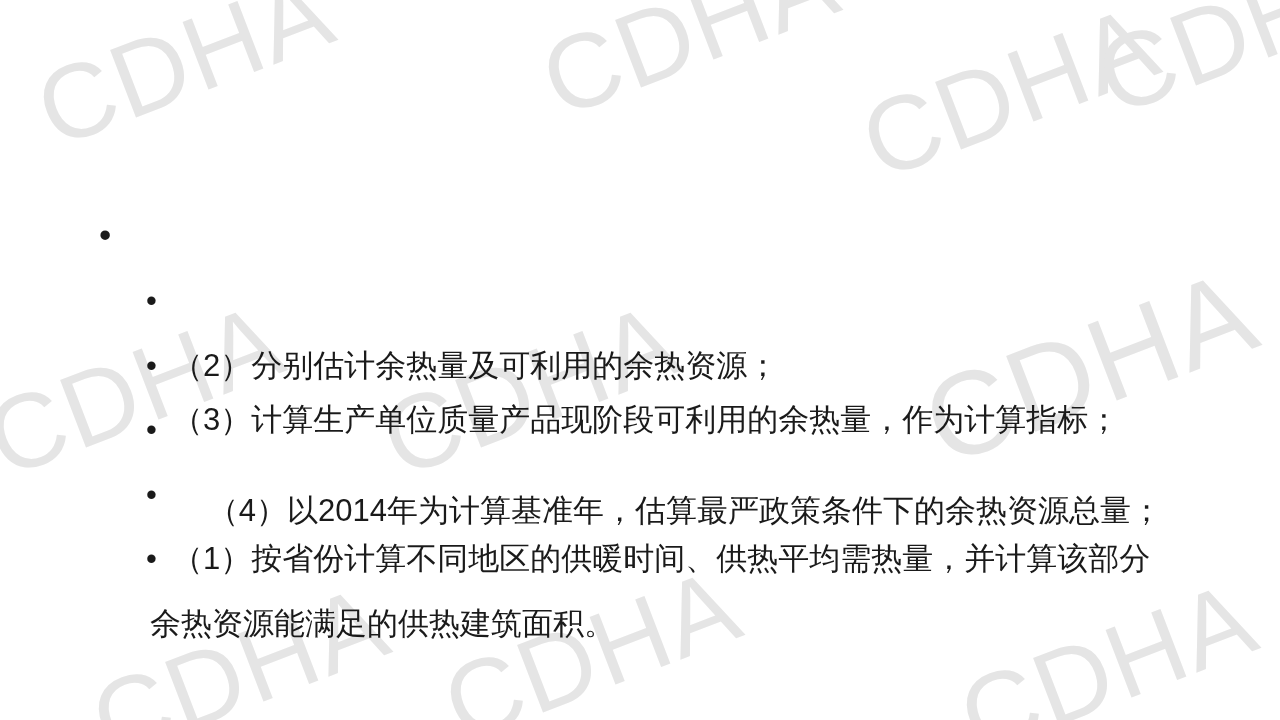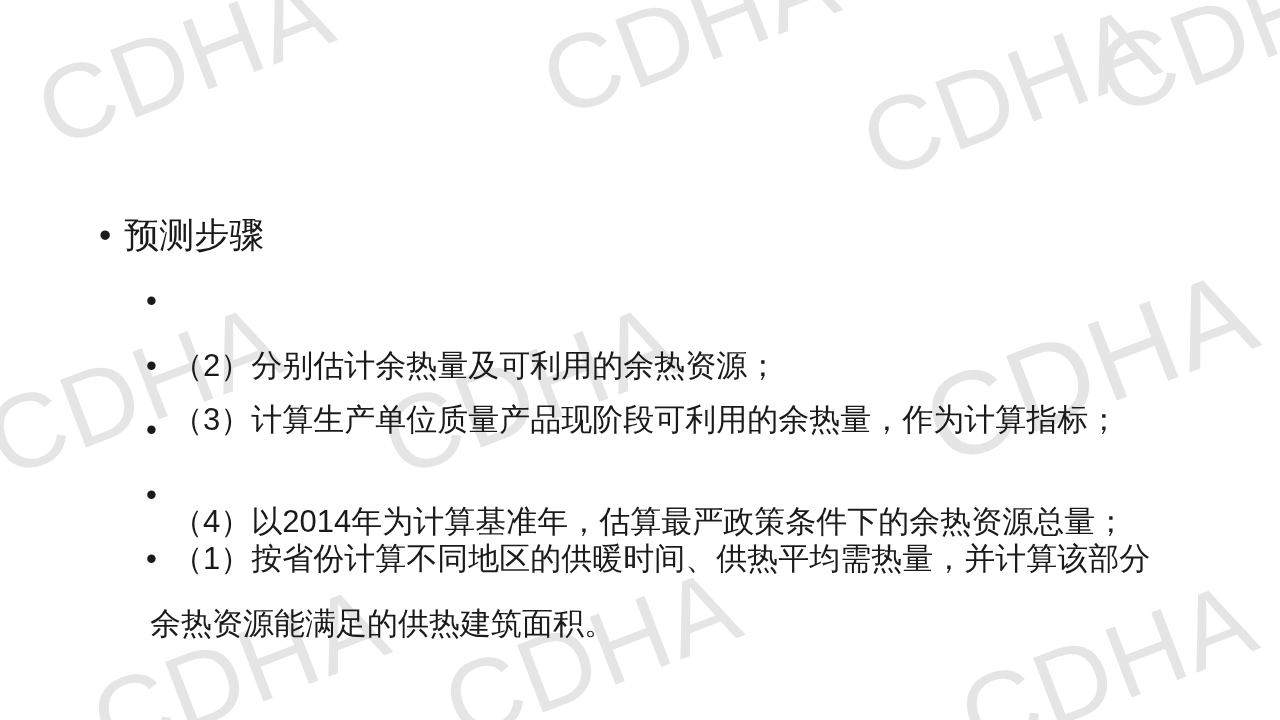--- a/index.html
+++ b/index.html
@@ -54,21 +54,21 @@
     left:146px;width:30px;
     font-size:31px;line-height:64.5px;
   }
   .d1{top:269px;} .d2{top:333.5px;} .d3{top:398px;} .d4{top:462.5px;} .d5{top:527px;}
   .step{
     position:absolute;z-index:1;
     left:150px;width:1012px;
     font-size:31px;line-height:64.5px;
     text-indent:22px;
   }
-  .s1{top:269px;} .s2{top:333.5px;} .s3{top:388px;} .s4{top:490px;} .s5{top:527px;}
+  .s1{top:269px;} .s2{top:333.5px;} .s3{top:388px;} .s4{top:479px;text-align:right;} .s5{top:527px;}
 </style>
 </head>
 <body>
 
 <div class="slide">
 
   <div class="wm-layer">
     <span class="wm wm1">CDHA</span>
     <span class="wm wm2">CDHA</span>
     <span class="wm wm3">CDHA</span>
@@ -77,21 +77,20 @@
     <span class="wm wm6">CDHA</span>
     <span class="wm wm7">CDHA</span>
     <span class="wm wm8">CDHA</span>
     <span class="wm wm9">CDHA</span>
     <span class="wm wm10">CDHA</span>
   </div>
 
 
   <div class="l1">
     <span class="l1dot">•</span>
-    <span>预测步骤</span>
   </div>
 
   <span class="dot d1">•</span>
   <span class="dot d2">•</span>
   <span class="dot d3">•</span>
   <span class="dot d4">•</span>
   <span class="dot d5">•</span>
 
   <div class="step s2">（2）分别估计余热量及可利用的余热资源；</div>
   <div class="step s3">（3）计算生产单位质量产品现阶段可利用的余热量，作为计算指标；</div>

